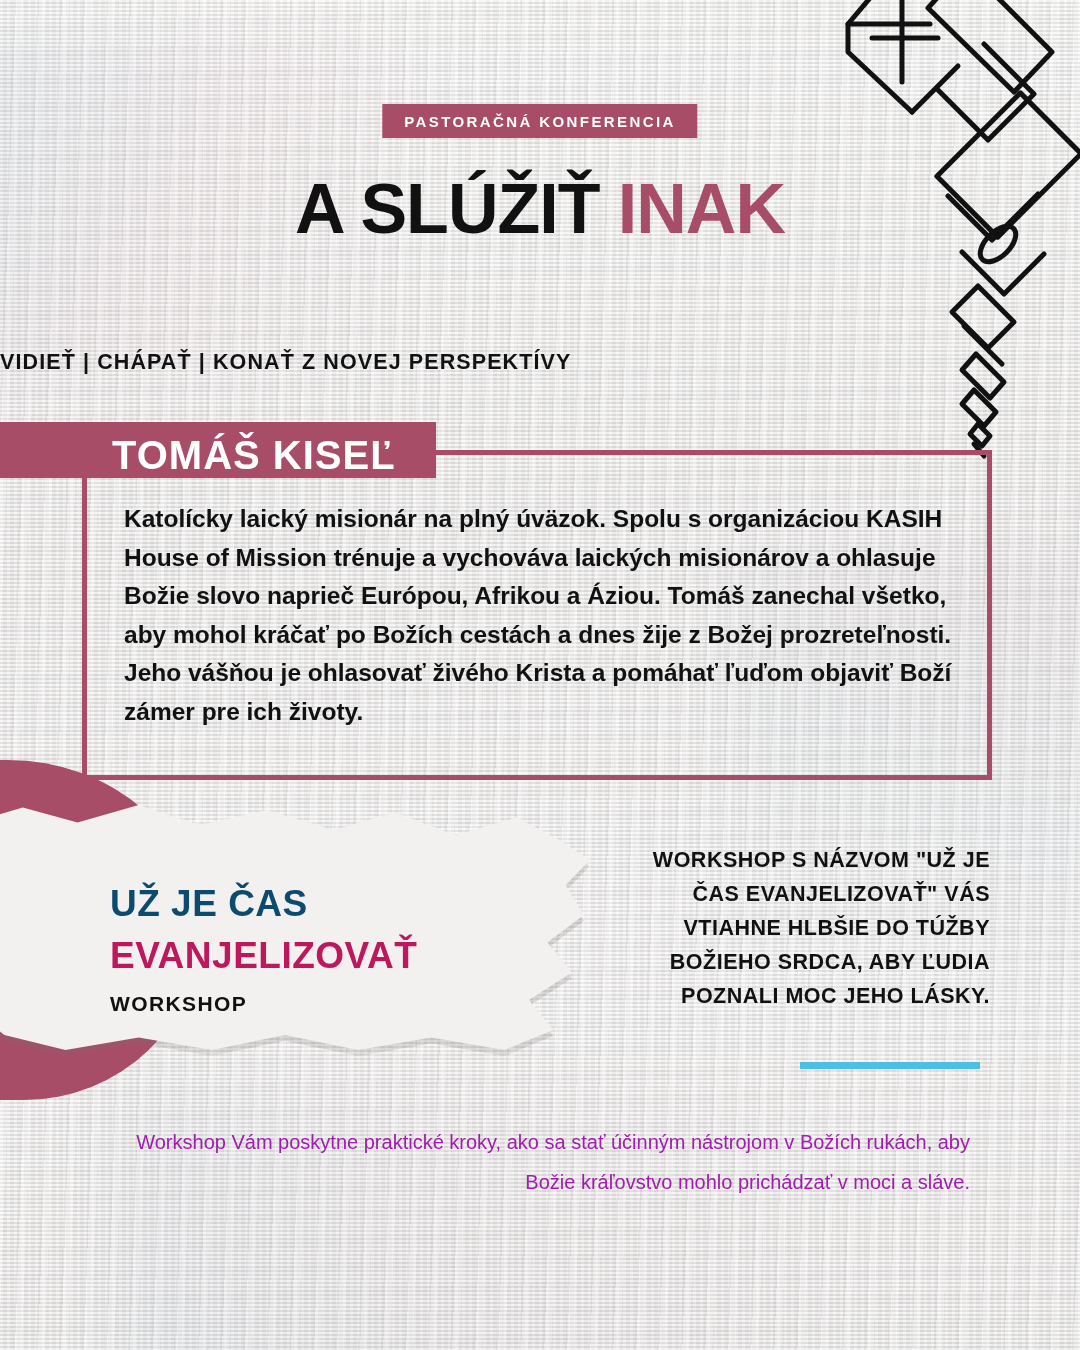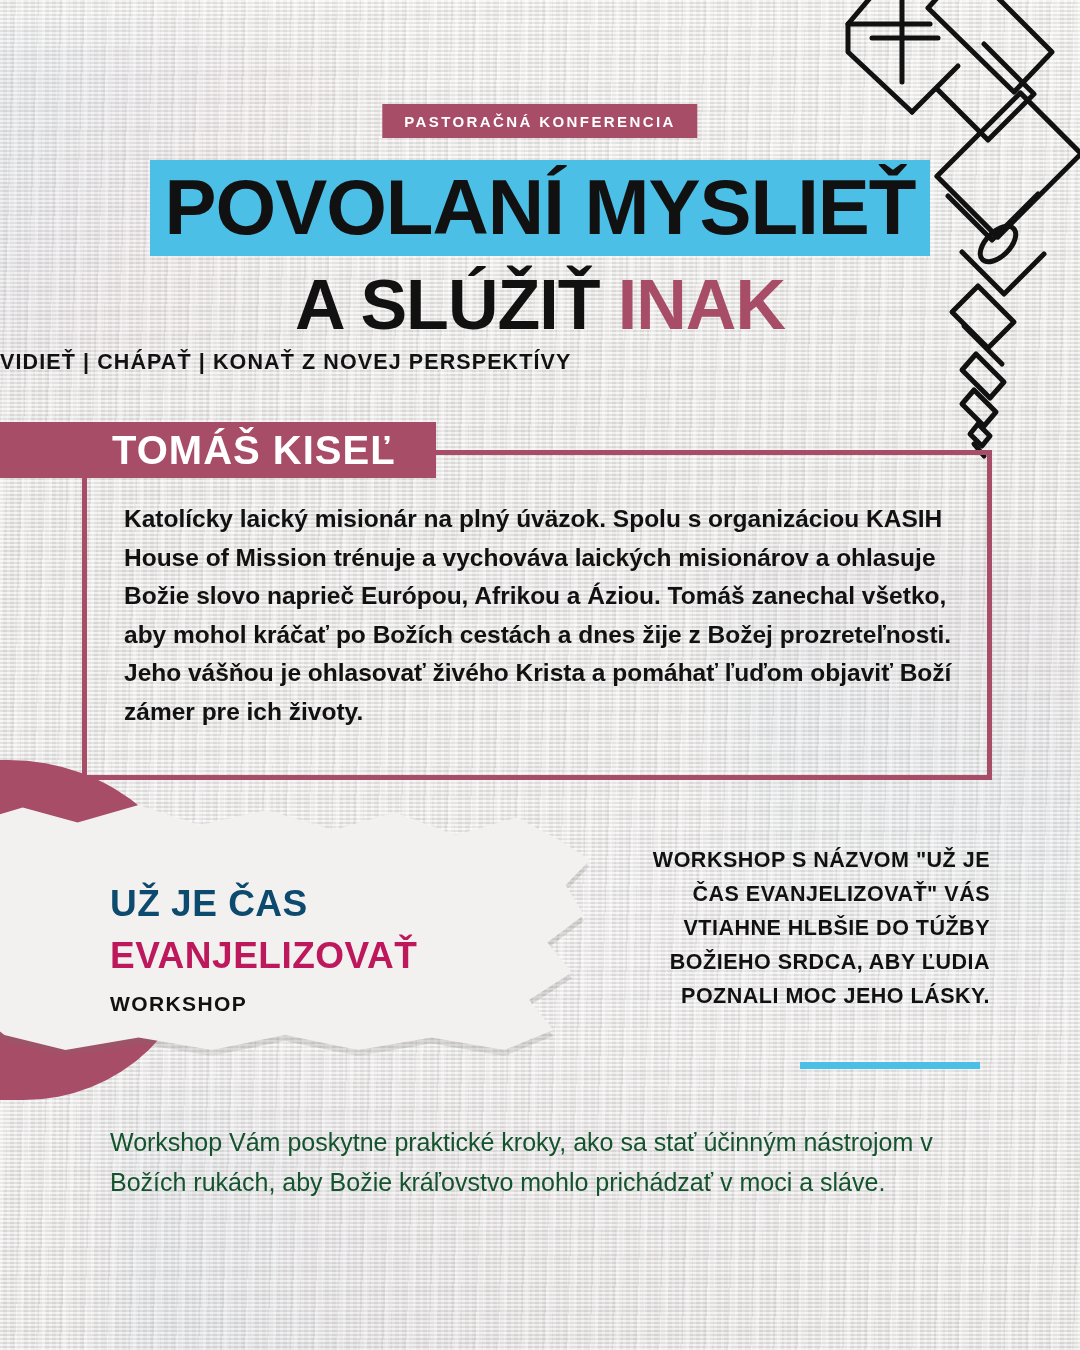--- a/index.html
+++ b/index.html
@@ -132,21 +132,21 @@
 
   
   .speaker-bar {
     position: absolute;
     left: 0;
     top: 422px;
     height: 56px;
     background: #a84d68;
     color: #ffffff;
     display: flex;
-    align-items: center;
+    align-items: flex-end;
     padding: 0 40px 0 112px;
     font-size: 40px;
     font-weight: bold;
     letter-spacing: 1px;
   }
 
   .speaker-frame {
     position: absolute;
     left: 82px;
     top: 452px;
@@ -266,23 +266,24 @@
     width: 180px;
     height: 7px;
     background: #4cbfe6;
   }
 
   .ws-body {
     position: absolute;
     left: 110px;
     top: 1122px;
     width: 860px;
-    font-size: 25px;
+    font-size: 20px;
     line-height: 40px;
-    color: #14532d;
+    color: #a21caf;
+    text-align: right;
   }
 </style>
 </head>
 <body>
 
 <div class="poster">
 
   <div class="bg-base"></div>
   <div class="bg-noise"></div>
   <div class="bg-smudge-1"></div>
@@ -307,21 +308,20 @@
       <path d="M226 438 L238 450 L230 460 L218 448 Z"></path>
       <path d="M222 458 L232 470"></path>
       <path d="M150 10 L150 96"></path>
       <path d="M120 52 L186 52"></path>
     </svg>
   </div>
 
   <div class="kicker">PASTORAČNÁ KONFERENCIA</div>
 
   <div class="title-wrap">
-    <div class="title-line1">POVOLANÍ MYSLIEŤ</div>
     <div class="title-line2"><span>A SLÚŽIŤ </span><span class="title-accent">INAK</span></div>
   </div>
 
   <div class="subtitle">VIDIEŤ | CHÁPAŤ | KONAŤ Z NOVEJ PERSPEKTÍVY</div>
 
   <div class="speaker-bar">
     <span>TOMÁŠ KISEĽ</span>
   </div>
   <div class="speaker-frame-topright"></div>
   <div class="speaker-frame"></div>

